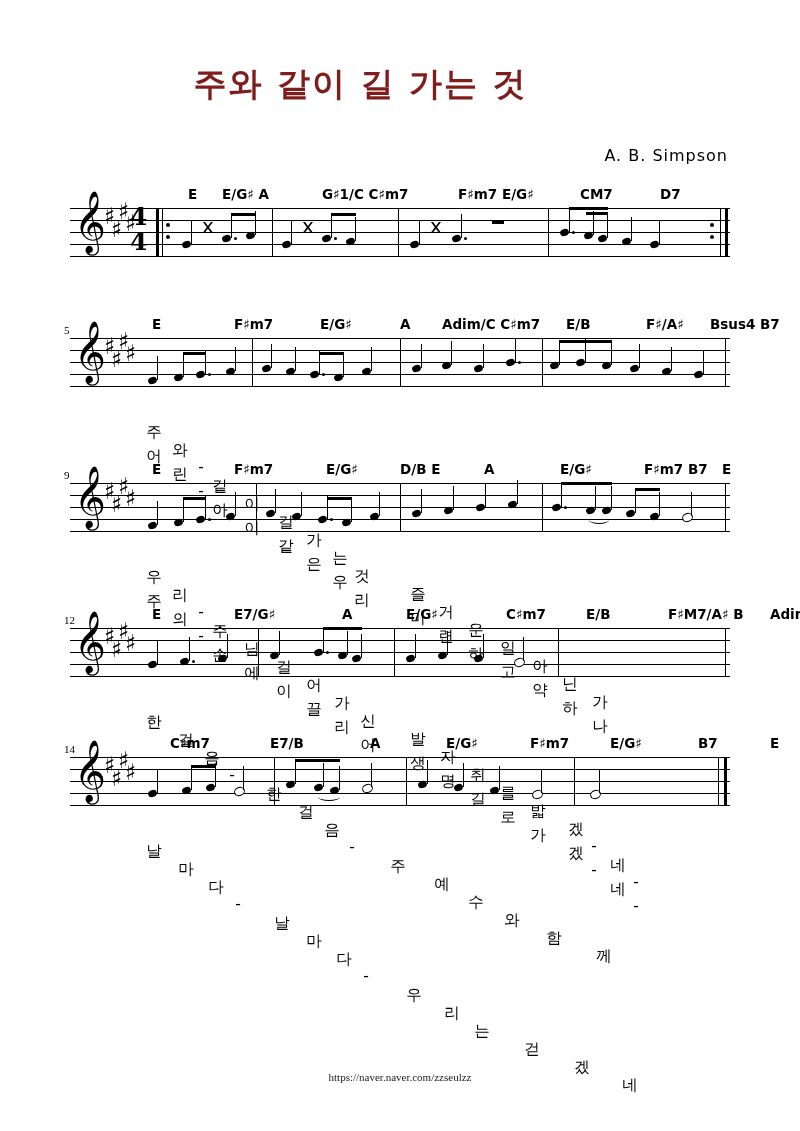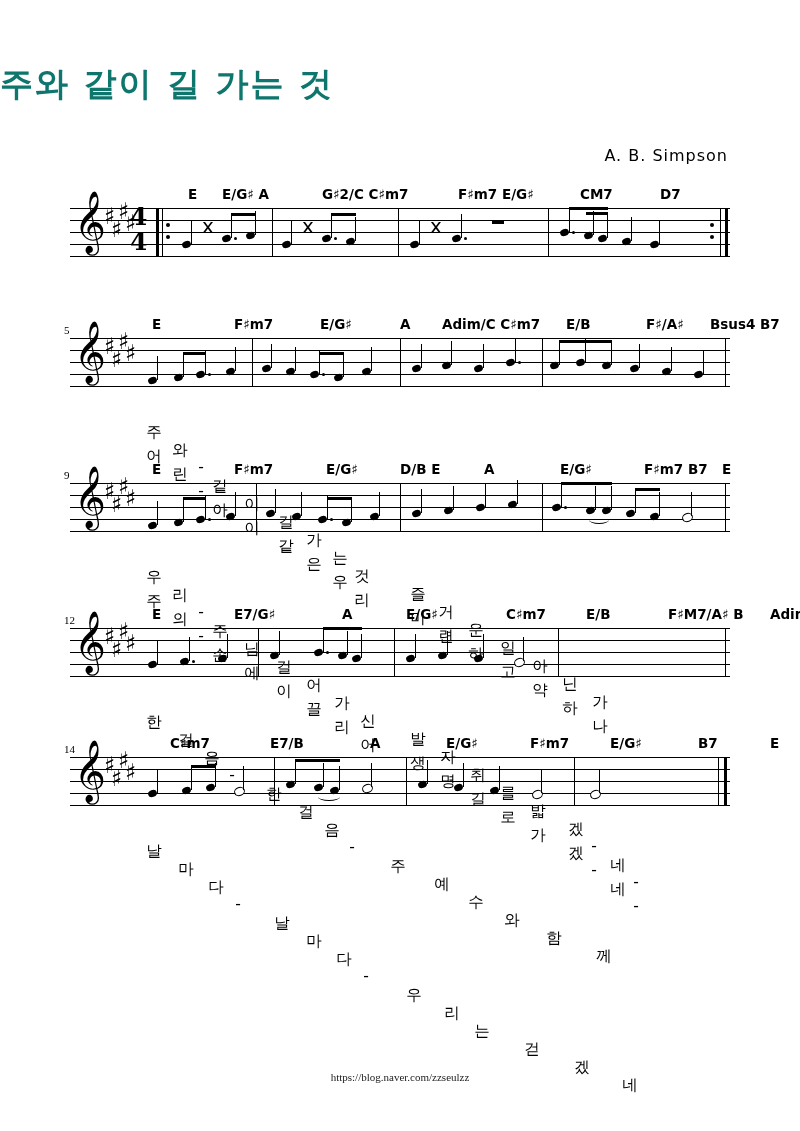--- a/index.html
+++ b/index.html
@@ -18,25 +18,26 @@
   .page {
     position: absolute;
     inset: 0;
     background: #fff;
   }
   .title {
     position: absolute;
     top: 62px;
     left: 0;
     width: 721px;
+    text-align: center;
     font-family: "DejaVu Sans", sans-serif;
     font-weight: bold;
     font-size: 33px;
     letter-spacing: 2px;
-    color: #0f766e;
+    color: #7f1d1d;
   }
   .composer {
     position: absolute;
     top: 146px;
     right: 72px;
     font-family: "DejaVu Sans", sans-serif;
     font-size: 16px;
     letter-spacing: 1px;
   }
   .footer-url {
@@ -219,21 +220,21 @@
 
 <div class="page">
 
   <div class="title">주와 같이 길 가는 것</div>
   <div class="composer">A. B. Simpson</div>
 
   <div class="system" style="top:208px;">
     <div class="chords">
       <span class="chord" style="left:118px;">E</span>
       <span class="chord" style="left:152px;">E/G♯ A</span>
-      <span class="chord" style="left:252px;">G♯2/C C♯m7</span>
+      <span class="chord" style="left:252px;">G♯1/C C♯m7</span>
       <span class="chord" style="left:388px;">F♯m7 E/G♯</span>
       <span class="chord" style="left:510px;">CM7</span>
       <span class="chord" style="left:590px;">D7</span>
     </div>
     <div class="staff">
       <div class="line l1"></div>
         <div class="line l2"></div>
         <div class="line l3"></div>
         <div class="line l4"></div>
         <div class="line l5"></div>
@@ -720,15 +721,15 @@
       <span class="lyric-syl" style="left:296px;">-</span>
       <span class="lyric-syl" style="left:344px;">우</span>
       <span class="lyric-syl" style="left:382px;">리</span>
       <span class="lyric-syl" style="left:412px;">는</span>
       <span class="lyric-syl" style="left:462px;">걷</span>
       <span class="lyric-syl" style="left:512px;">겠</span>
       <span class="lyric-syl" style="left:560px;">네</span>
     </div>
   </div>
 
-  <div class="footer-url">https://blog.naver.com/zzseulzz</div>
+  <div class="footer-url">https://naver.naver.com/zzseulzz</div>
 
 </div>
 
 </body></html>

